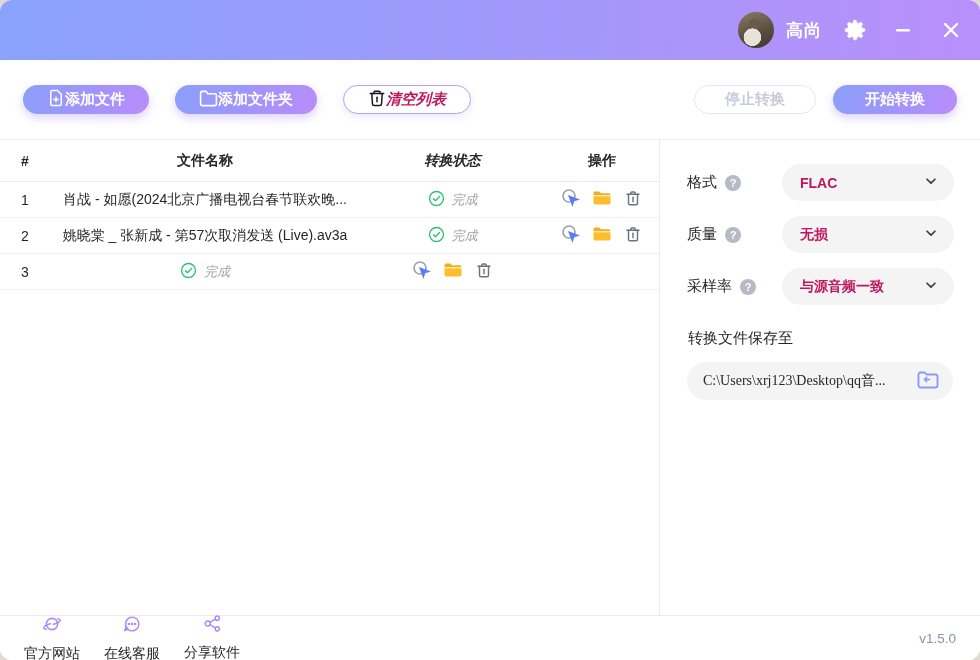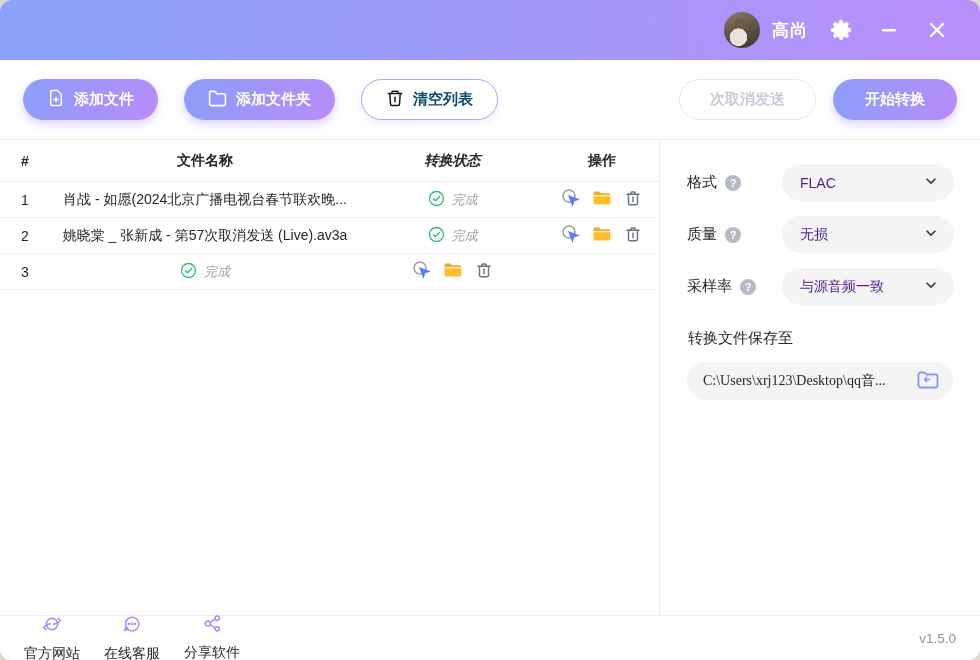--- a/index.html
+++ b/index.html
@@ -16,21 +16,21 @@
     overflow:hidden;
     background:#ffffff;
     display:flex; flex-direction:column;
     position:relative;
   }
   
   .titlebar{
     height:60px; flex:0 0 60px;
     background:linear-gradient(95deg,#8aa3fa 0%,#9d9afa 45%,#b98ffb 100%);
     display:flex; align-items:center; justify-content:flex-end;
-    padding:0 28px;
+    padding:0 14px;
     text-align:right;
   }
   .tb-right{ display:flex; align-items:center; gap:18px; }
   .avatar{
     width:36px; height:36px; border-radius:50%;
     background:
       radial-gradient(circle at 40% 70%, #e8e3da 0 26%, transparent 27%),
       radial-gradient(circle at 45% 35%, #6b5a4a 0 18%, transparent 19%),
       linear-gradient(160deg,#8a7a66 0%,#5d4f41 55%,#3e3630 100%);
     cursor:pointer;
@@ -47,35 +47,36 @@
   .toolbar{
     height:80px; flex:0 0 80px;
     display:flex; align-items:center; justify-content:space-between;
     padding:0 23px;
     border-bottom:1px solid #ececf0;
     background:#fff;
   }
   .toolbar-left{ display:flex; align-items:center; gap:26px; }
   .toolbar-right{ display:flex; align-items:center; gap:17px; }
   .btn{
-    height:41px; border-radius:21px;
-    display:inline-flex; align-items:center; justify-content:center; gap:9px;
+    height:29px; border-radius:21px;
+    display:inline-flex; align-items:center; justify-content:center; gap:0;
     font-size:15px; font-weight:700;
     padding:0 24px; border:none; cursor:pointer;
     font-family:inherit; white-space:nowrap;
   }
   .btn-grad{
     background:linear-gradient(110deg,#8b9ff9 0%,#a493fa 55%,#b88dfb 100%);
     color:#fff;
     box-shadow:0 4px 10px rgba(150,130,250,.35);
   }
   .btn-outline{
-    background:#fff; color:#0c4a6e;
+    background:#fff; color:#be185d;
     border:1.5px solid #b4a3f1;
     box-shadow:0 3px 8px rgba(160,140,240,.18);
+    font-style:italic;
   }
   .btn-disabled{
     background:#fff; color:#c9cbd9;
     border:1.5px solid #e8e4f8;
     cursor:default; font-weight:700;
     padding:0 30px;
   }
   .btn-start{ padding:0 32px; }
   
   .main{ flex:1 1 auto; display:flex; min-height:0; }
@@ -101,21 +102,21 @@
   .set-row{ display:flex; align-items:center; margin-bottom:15px; height:37px; }
   .set-label{ display:flex; align-items:center; gap:8px; font-size:15px; font-weight:500; color:#27272a;text-align:right; }
   .help{ width:16px; height:16px; border-radius:50%; background:#b6bac4; color:#fff;
          font-size:11px; font-weight:700; display:inline-flex; align-items:center; justify-content:center; cursor:pointer;}
   .set-control{ margin-left:auto; }
   .dropdown{
     width:172px; height:37px; border-radius:19px;
     background:#f4f4f5; border:none; cursor:pointer;
     display:flex; align-items:center; justify-content:space-between;
     padding:0 16px 0 18px;
-    font-size:14px; font-weight:400; color:#4c1d95; font-family:inherit;
+    font-size:14px; font-weight:700; color:#be185d; font-family:inherit;
   }
   .save-label{ font-size:15px; font-weight:500; margin:24px 0 14px 1px; }
   .path-box{
     width:266px; height:38px; border-radius:19px;
     background:#f4f4f5;
     display:flex; align-items:center; gap:10px;
     padding:0 12px 0 16px;
   }
   .path-text{ flex:1; font-size:14px; color:#27272a; white-space:nowrap; overflow:hidden;font-family:Liberation Serif, serif; }
   .path-open{ background:none; border:none; cursor:pointer; width:26px; height:24px; display:flex; align-items:center; justify-content:center; padding:0;}
@@ -193,21 +194,21 @@
             <path d="M3 6h18"></path>
               <path d="M8 6V4a1 1 0 0 1 1-1h6a1 1 0 0 1 1 1v2"></path>
             <path d="M19 6l-1 14a2 2 0 0 1-2 2H8a2 2 0 0 1-2-2L5 6"></path>
               <line x1="12" y1="11" x2="12" y2="17"></line>
           </svg>
         </span>
         <span>清空列表</span>
       </button>
     </div>
     <div class="toolbar-right">
-      <button class="btn btn-disabled">次取消发送</button>
+      <button class="btn btn-disabled">停止转换</button>
       <button class="btn btn-grad btn-start">开始转换</button>
     </div>
   </div>
 
   <div class="main">
 
     <div class="table-area">
       <div class="trow thead">
         <div class="c-idx">#</div>
         <div class="c-name">文件名称</div>

